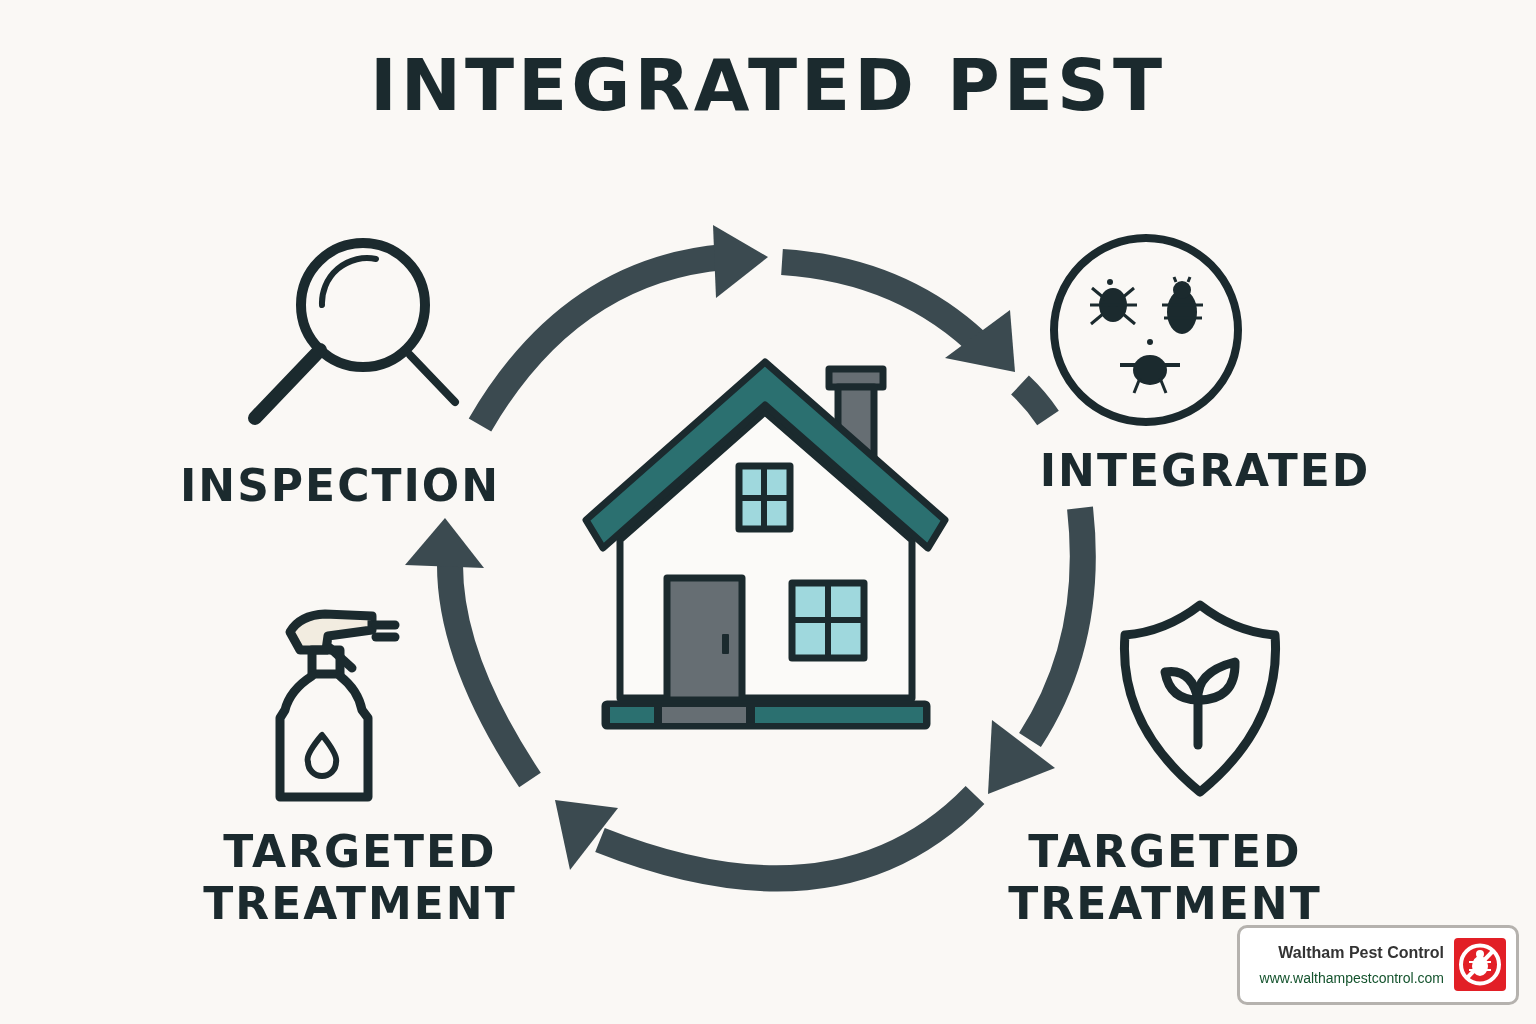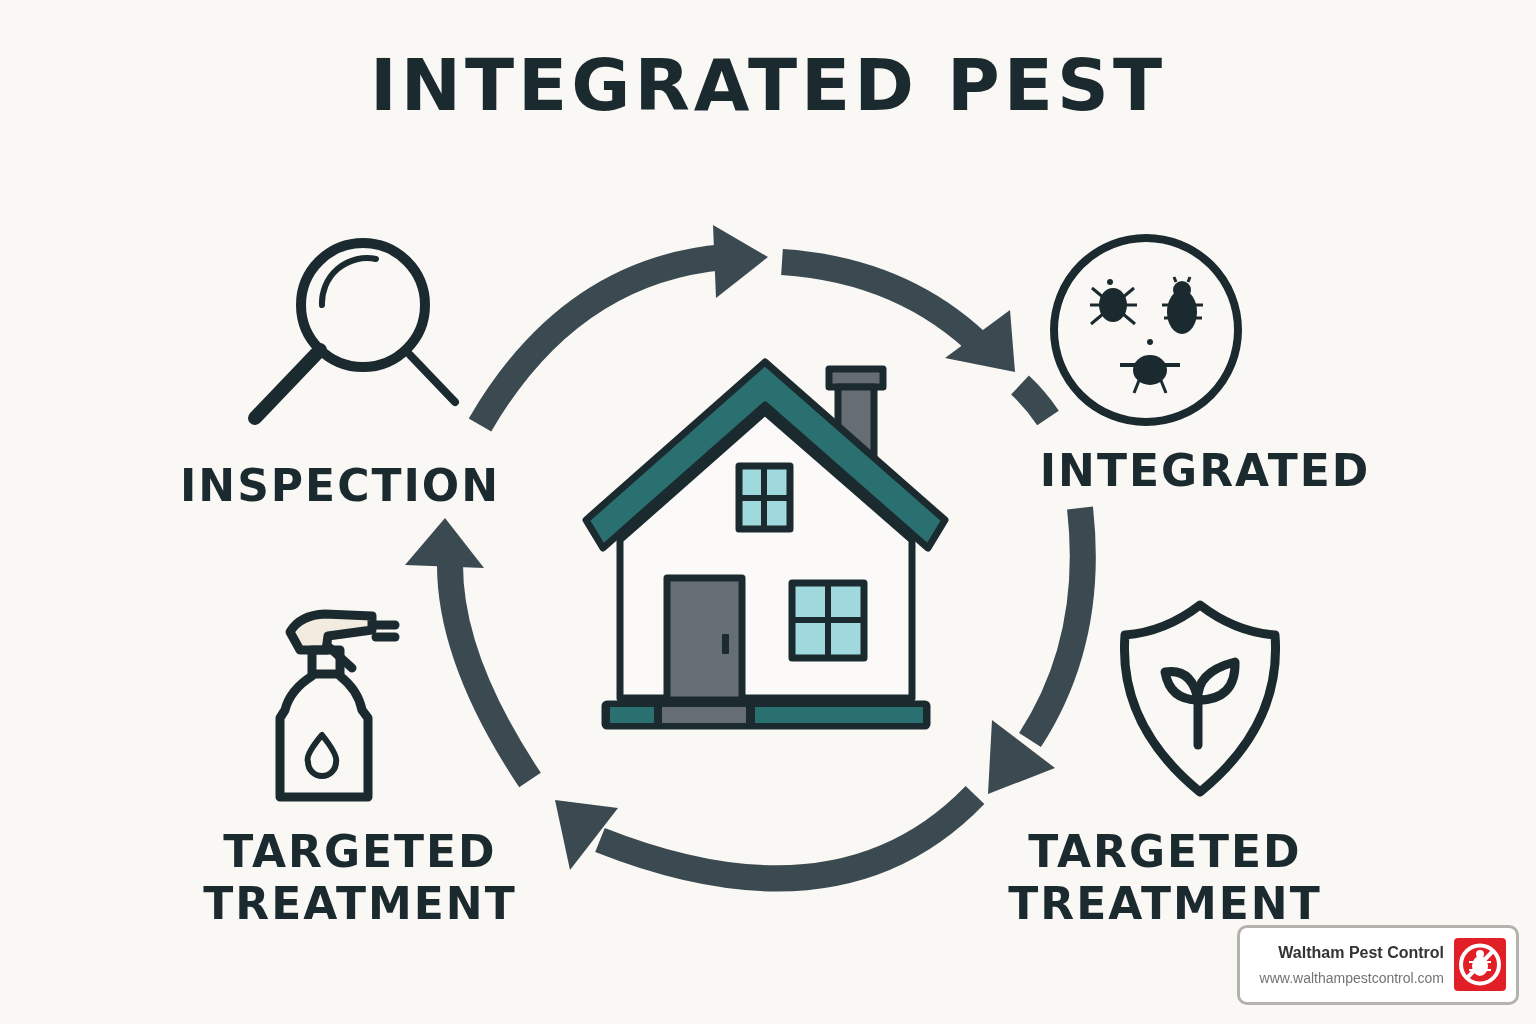--- a/index.html
+++ b/index.html
@@ -26,21 +26,21 @@
       box-sizing: border-box;
       padding-left: 17px;
     }
     .badge-name {
       position: absolute; right: 72px; top: 16px;
       font-family: "Liberation Sans", sans-serif; font-weight: bold; font-size: 16px; color: #333;
       white-space: nowrap;
     }
     .badge-url {
       position: absolute; right: 72px; top: 42px;
-      font-family: "Liberation Sans", sans-serif; font-size: 14px; color: #737373;
+      font-family: "Liberation Sans", sans-serif; font-size: 14px; color: #14532d;
       white-space: nowrap;
     }
     .badge-logo {
       position: absolute; right: 10px; top: 10px; width: 52px; height: 53px;
       background: #e21f26; border-radius: 4px;
     }
   </style>
 </head>
 <body>
 

